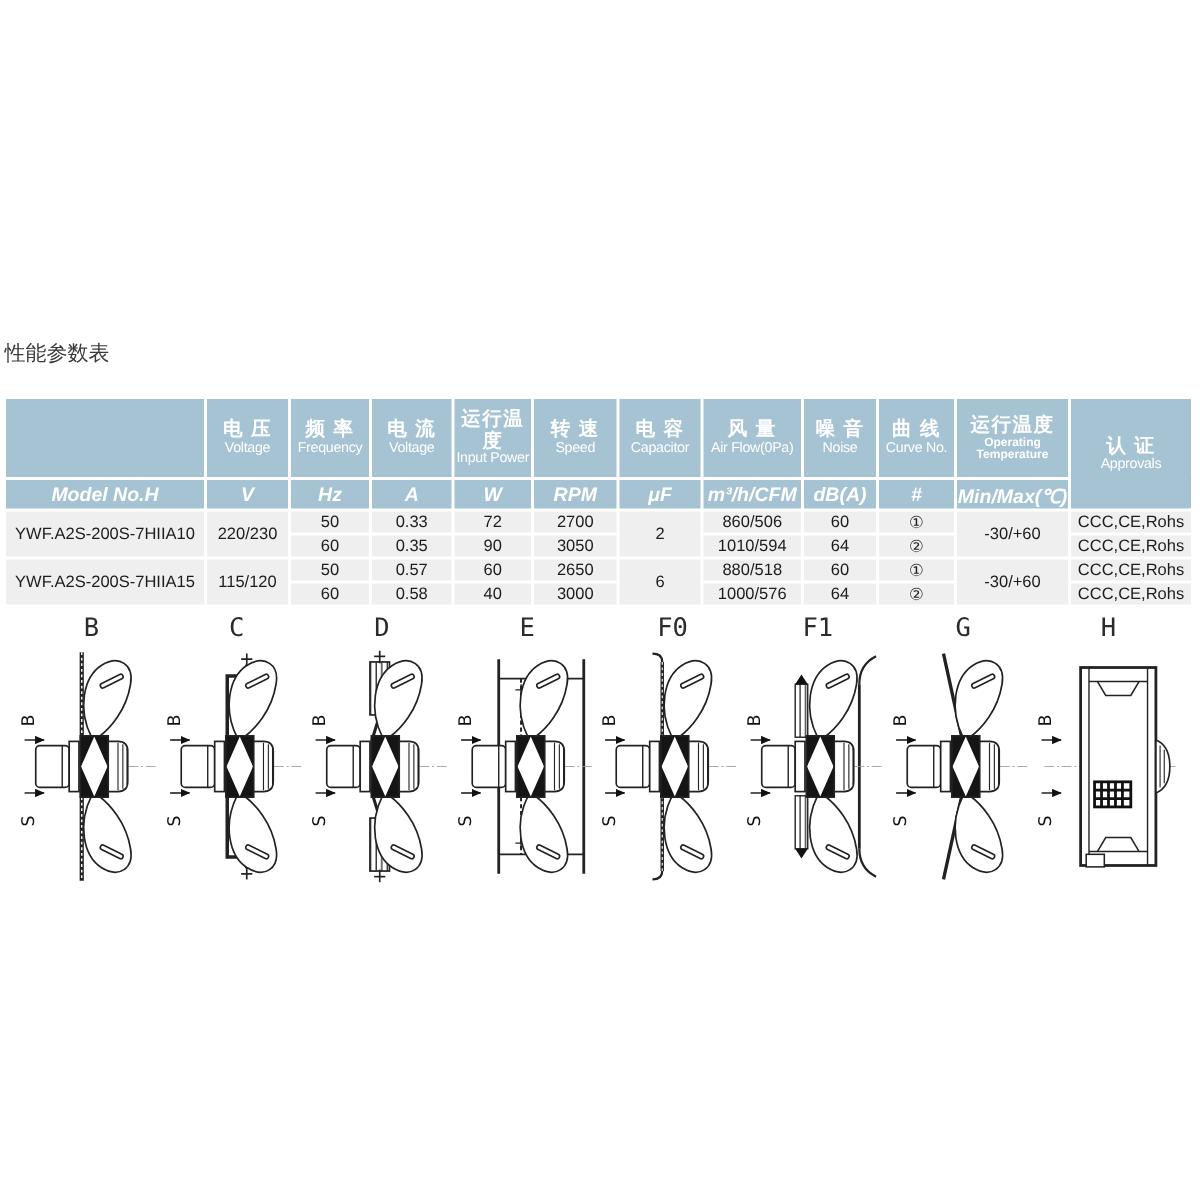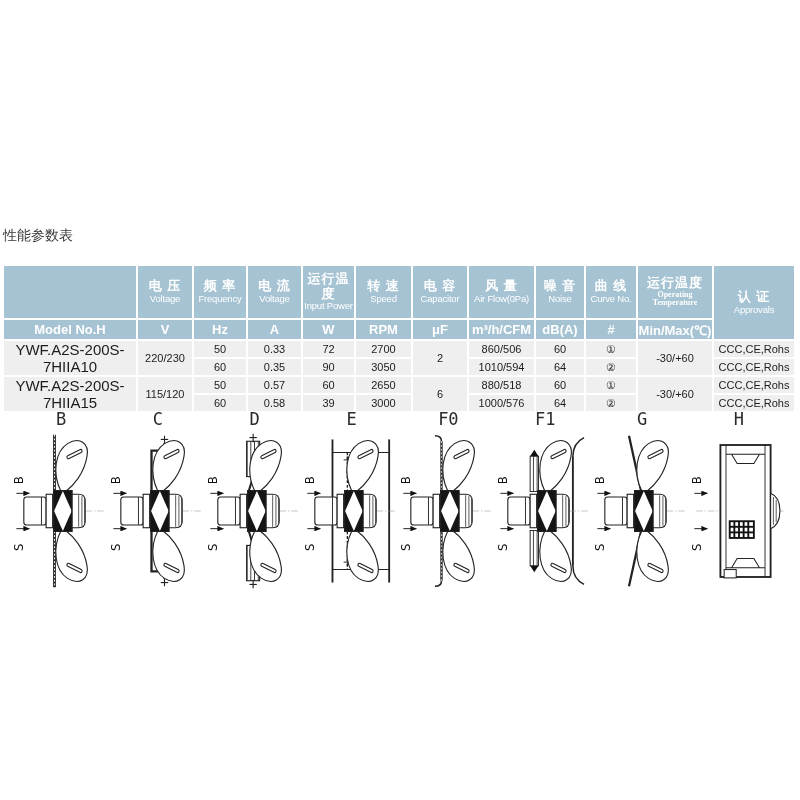--- a/index.html
+++ b/index.html
@@ -6,28 +6,28 @@
   .page{position:relative;width:800px;height:800px;background:#fff;overflow:hidden;
         font-family:"Liberation Sans",sans-serif;}
   .title{position:absolute;left:3px;top:227px;font-size:14px;color:#3a3a3a;text-align:right;}
 
   
   table.spec{position:absolute;left:2px;top:264px;width:794px;border-collapse:collapse;
              table-layout:fixed;}
   .spec th,.spec td{border:2px solid #fff;text-align:center;vertical-align:middle;padding:0;}
   .spec thead th{background:#a5c3d2;color:#fff;}
   .hrow1 th{height:52px;}
-  .hrow2 th{height:19px;font-size:13px;font-weight:bold;}
+  .hrow2 th{height:19px;font-size:13px;font-weight:bold;font-style:italic;}
   .hcell{display:flex;flex-direction:column;justify-content:center;line-height:1.15;}
   .zh{font-size:13px;font-weight:bold;letter-spacing:1px;}
   .en{font-size:9.5px;font-weight:normal;letter-spacing:-0.2px;}
-  .en-sm{font-size:8px;font-weight:bold;line-height:1.1;font-family:Liberation Serif, serif;}
+  .en-sm{font-size:8px;font-weight:bold;line-height:1.1;}
   .unit-sm{font-size:11px;}
   .spec tbody td{background:#efefef;color:#1c1c1c;font-size:11px;height:14px;}
-  .spec tbody td.model{font-size:15px;}
+  .spec tbody td.model{font-size:11px;}
 
   
   .drawings{position:absolute;left:0;top:408px;width:800px;display:flex;
             justify-content:space-between;padding:0 14px;box-sizing:border-box;}
   .drawing{width:94px;display:flex;flex-direction:column;align-items:center;}
   .dlabel{height:24px;font-family:"DejaVu Sans Mono",monospace;font-size:17px;
           color:#2b2b2b;text-align:center;line-height:22px;}
   svg.dwg{display:block;}
   svg.dwg text{font-family:"DejaVu Sans",sans-serif;font-size:12.5px;fill:#111;}
 </style>
@@ -172,21 +172,21 @@
         <td rowspan="2">6</td>
         <td>880/518</td>
         <td>60</td>
         <td>①</td>
         <td rowspan="2">-30/+60</td>
         <td>CCC,CE,Rohs</td>
       </tr>
       <tr>
         <td>60</td>
         <td>0.58</td>
-        <td>39</td>
+        <td>40</td>
         <td>3000</td>
         <td>1000/576</td>
         <td>64</td>
         <td>②</td>
         <td>CCC,CE,Rohs</td>
       </tr>
     </tbody>
   </table>
 
   <svg width="0" height="0" style="position:absolute">

